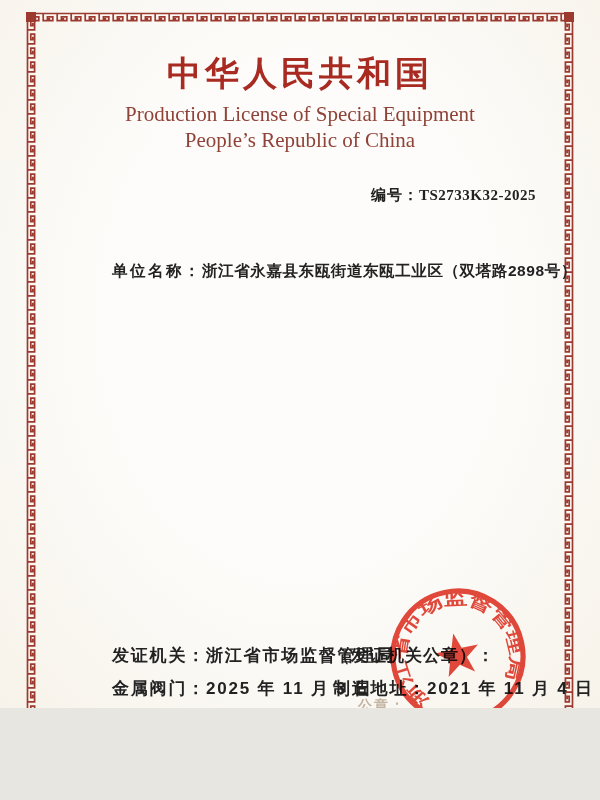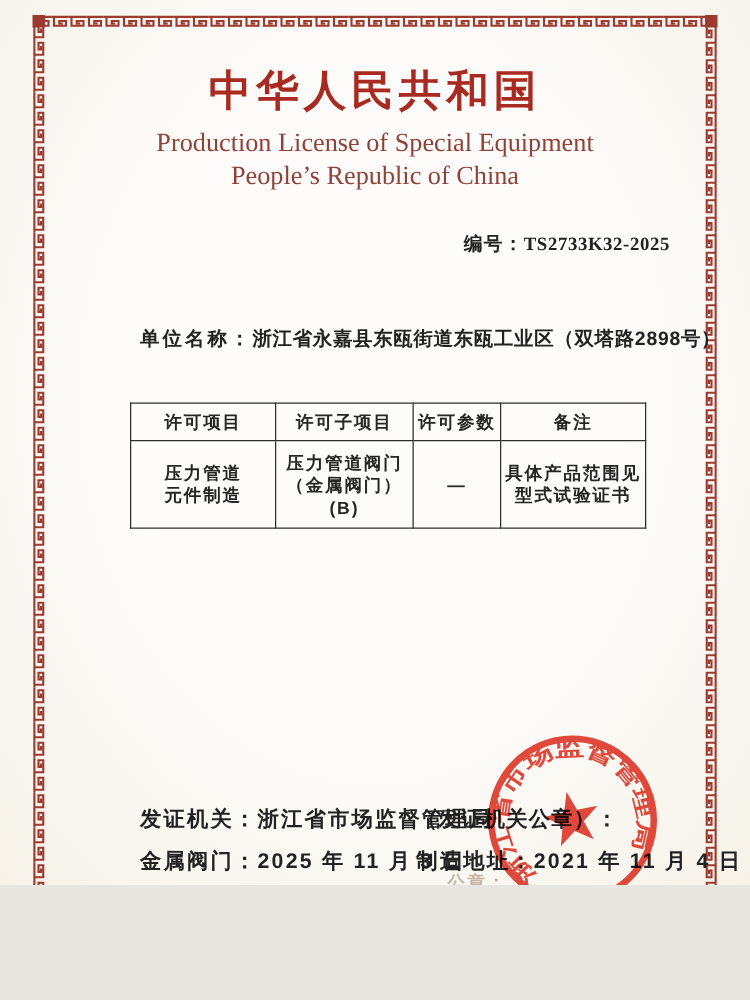--- a/index.html
+++ b/index.html
@@ -260,45 +260,20 @@
   <div class="license-no">
     <span>编号：</span><span class="num">TS2733K32-2025</span>
   </div>
 
 
   <div class="field-line line-address">
     <span class="label">单位名称：</span><span>浙江省永嘉县东瓯街道东瓯工业区（双塔路2898号）</span>
   </div>
 
 
-  <table class="scope">
-    <colgroup>
-        <col style="width:116px">
-        <col style="width:110px">
-        <col style="width:70px">
-        <col style="width:116px">
-      </colgroup>
-    <tbody>
-        <tr class="hdr">
-      <th>许可项目</th>
-      <th>许可子项目</th>
-      <th>许可参数</th>
-      <th>备注</th>
-    </tr>
-    <tr class="bod">
-      <td>压力管道
-元件制造</td>
-      <td>压力管道阀门
-（金属阀门）(B)</td>
-      <td>—</td>
-      <td class="remark">具体产品范围见
-型式试验证书</td>
-    </tr>
-  </tbody>
-    </table>
 
   <div class="footer-line fl-a1">
     <span>发证机关：</span><span>浙江省市场监督管理局</span>
   </div>
   <div class="footer-line fl-a2">（发证机关公章）：</div>
 
   <div class="footer-line fl-b1">
     <span>金属阀门：</span><span>2025 年 11 月 3 日</span>
   </div>
   <div class="footer-line fl-b2">

